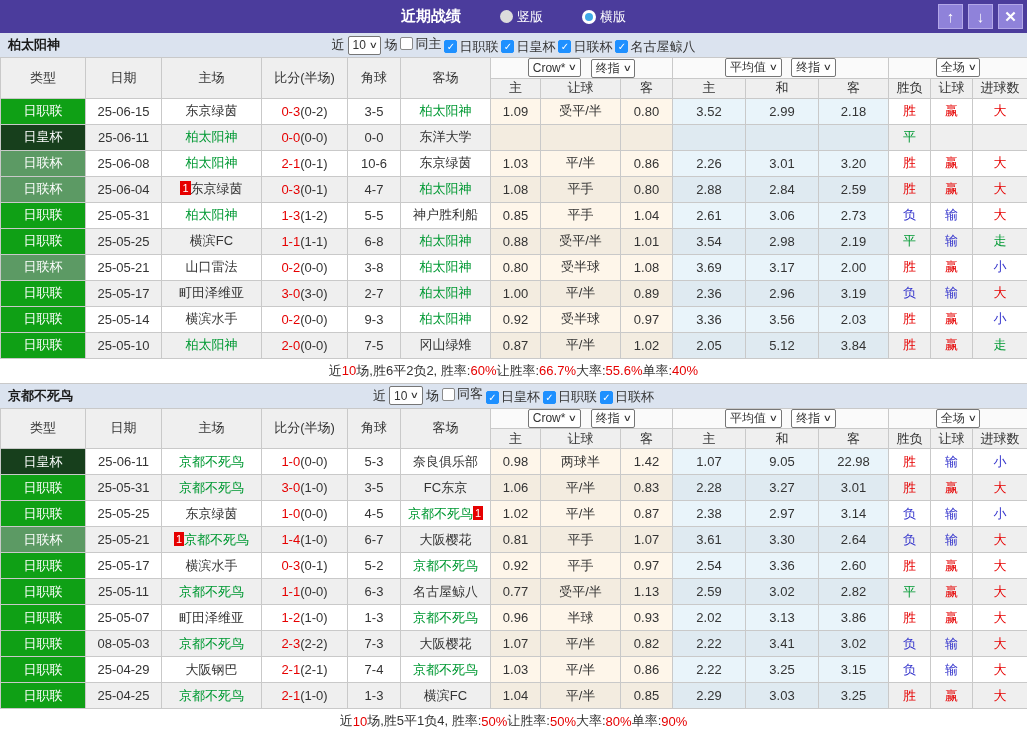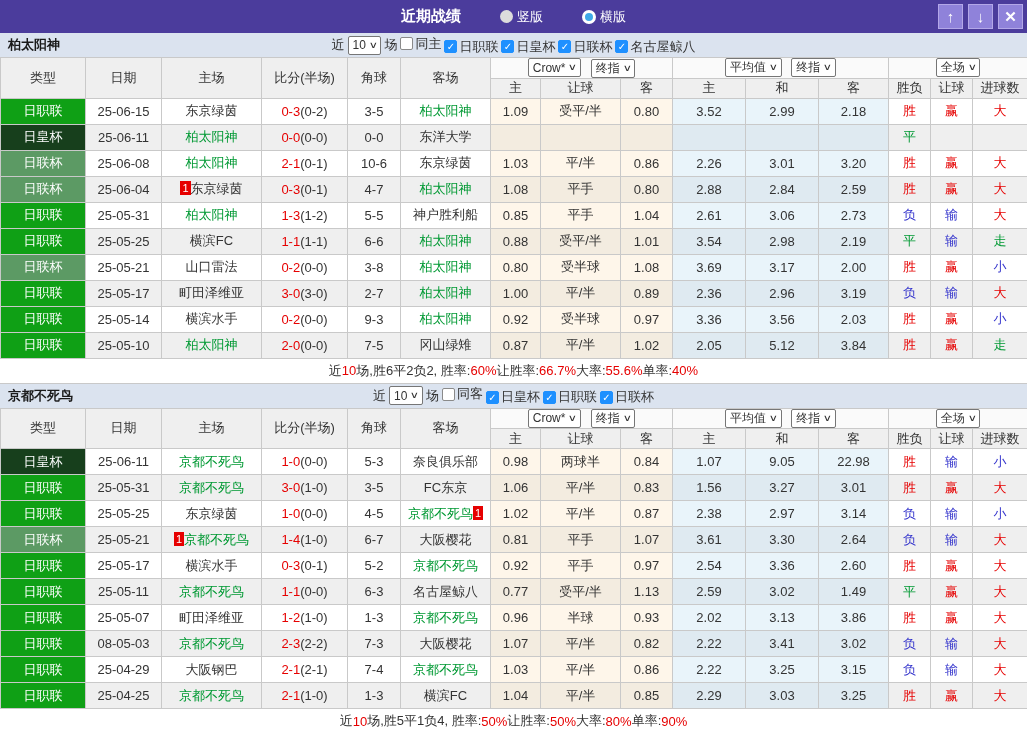--- a/index.html
+++ b/index.html
@@ -250,21 +250,21 @@
           <td class="ob">2.73</td>
           <td class="res col-b">负</td>
           <td class="res col-b">输</td>
           <td class="res col-r">大</td>
         </tr>
         <tr>
           <td class="type green">日职联</td>
           <td>25-05-25</td>
           <td><span>横滨FC</span></td>
           <td><span class="ft">1-1</span><span class="ht">(1-1)</span></td>
-          <td>6-6</td>
+          <td>6-8</td>
           <td><span class="self">柏太阳神</span></td>
           <td class="oc">0.88</td>
           <td class="oc">受平/半</td>
           <td class="oc">1.01</td>
           <td class="ob">3.54</td>
           <td class="ob">2.98</td>
           <td class="ob">2.19</td>
           <td class="res col-g">平</td>
           <td class="res col-b">输</td>
           <td class="res col-g">走</td>
@@ -444,39 +444,39 @@
     <tbody>
         <tr>
           <td class="type dark">日皇杯</td>
           <td>25-06-11</td>
           <td><span class="self">京都不死鸟</span></td>
           <td><span class="ft">1-0</span><span class="ht">(0-0)</span></td>
           <td>5-3</td>
           <td><span>奈良俱乐部</span></td>
           <td class="oc">0.98</td>
           <td class="oc">两球半</td>
-          <td class="oc">0.84</td>
+          <td class="oc">1.42</td>
           <td class="ob">1.07</td>
           <td class="ob">9.05</td>
           <td class="ob">22.98</td>
           <td class="res col-r">胜</td>
           <td class="res col-b">输</td>
           <td class="res col-b">小</td>
         </tr>
         <tr>
           <td class="type green">日职联</td>
           <td>25-05-31</td>
           <td><span class="self">京都不死鸟</span></td>
           <td><span class="ft">3-0</span><span class="ht">(1-0)</span></td>
           <td>3-5</td>
           <td><span>FC东京</span></td>
           <td class="oc">1.06</td>
           <td class="oc">平/半</td>
           <td class="oc">0.83</td>
-          <td class="ob">1.56</td>
+          <td class="ob">2.28</td>
           <td class="ob">3.27</td>
           <td class="ob">3.01</td>
           <td class="res col-r">胜</td>
           <td class="res col-r">赢</td>
           <td class="res col-r">大</td>
         </tr>
         <tr>
           <td class="type green">日职联</td>
           <td>25-05-25</td>
           <td><span>东京绿茵</span></td>
@@ -532,21 +532,21 @@
           <td>25-05-11</td>
           <td><span class="self">京都不死鸟</span></td>
           <td><span class="ft">1-1</span><span class="ht">(0-0)</span></td>
           <td>6-3</td>
           <td><span>名古屋鲸八</span></td>
           <td class="oc">0.77</td>
           <td class="oc">受平/半</td>
           <td class="oc">1.13</td>
           <td class="ob">2.59</td>
           <td class="ob">3.02</td>
-          <td class="ob">1.49</td>
+          <td class="ob">2.82</td>
           <td class="res col-g">平</td>
           <td class="res col-r">赢</td>
           <td class="res col-r">大</td>
         </tr>
         <tr>
           <td class="type green">日职联</td>
           <td>25-05-07</td>
           <td><span>町田泽维亚</span></td>
           <td><span class="ft">1-2</span><span class="ht">(1-0)</span></td>
           <td>1-3</td>

